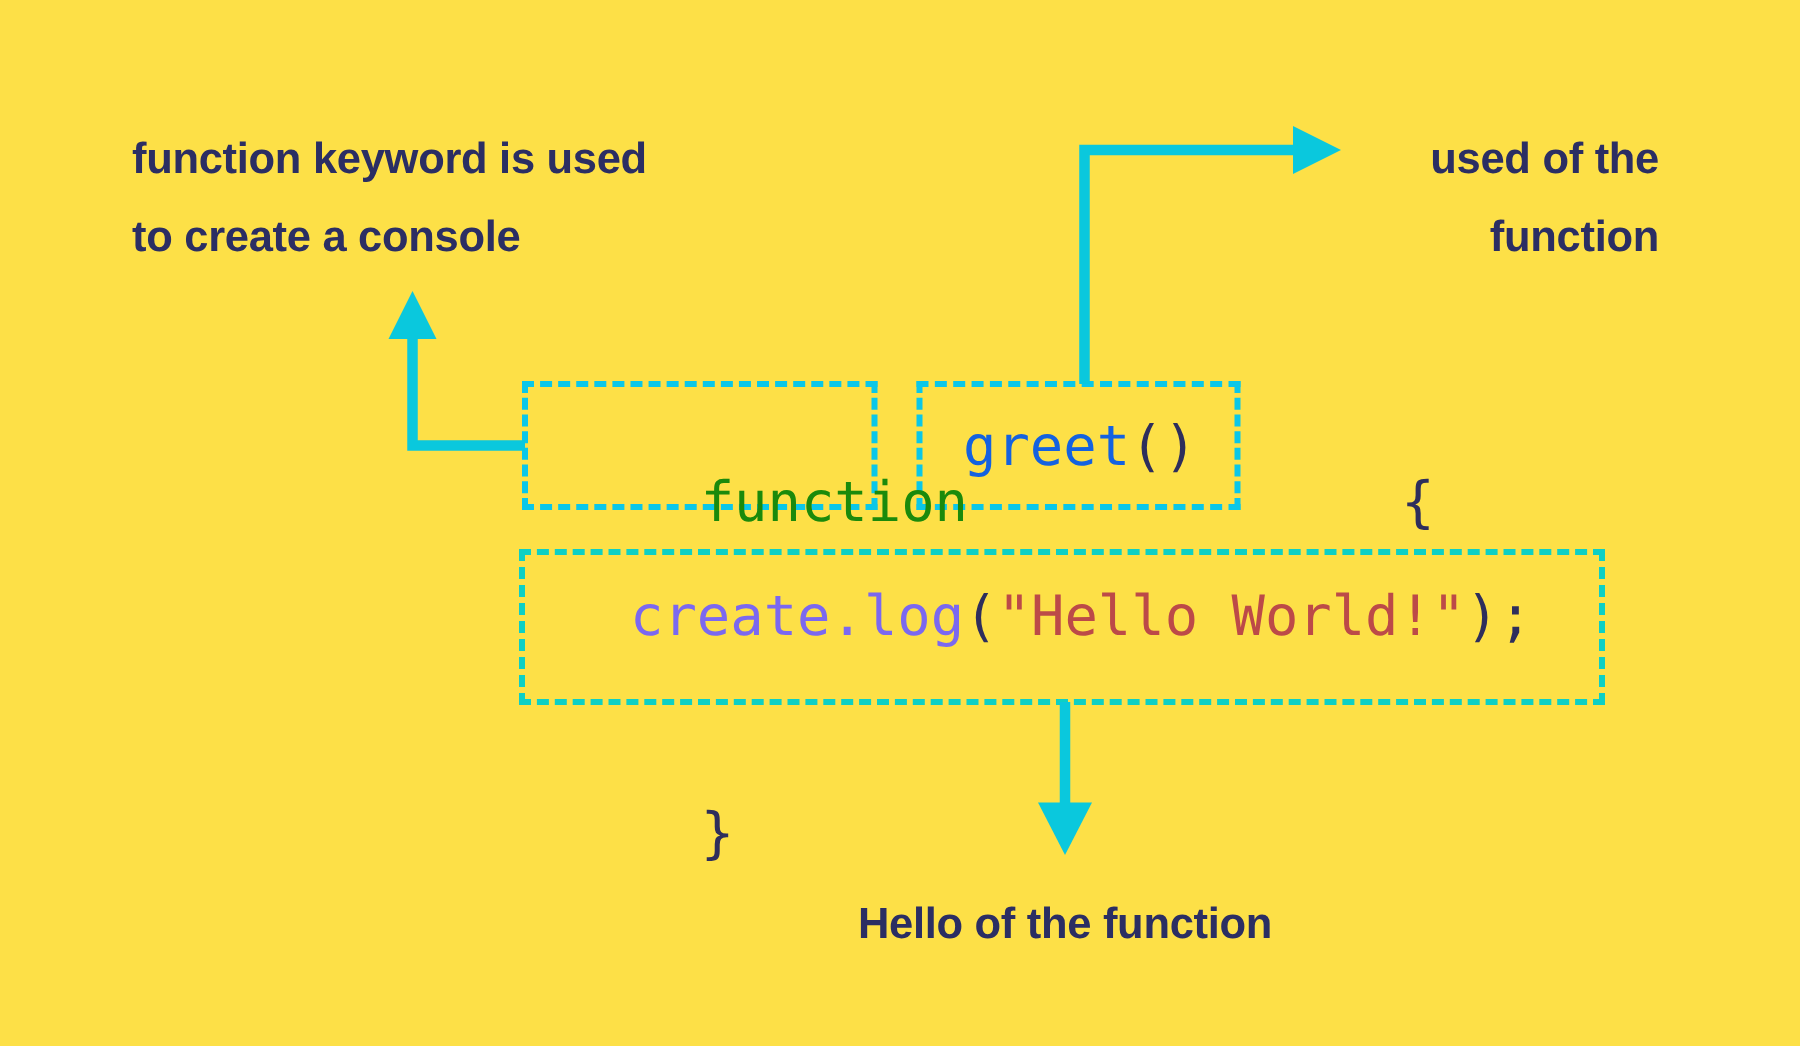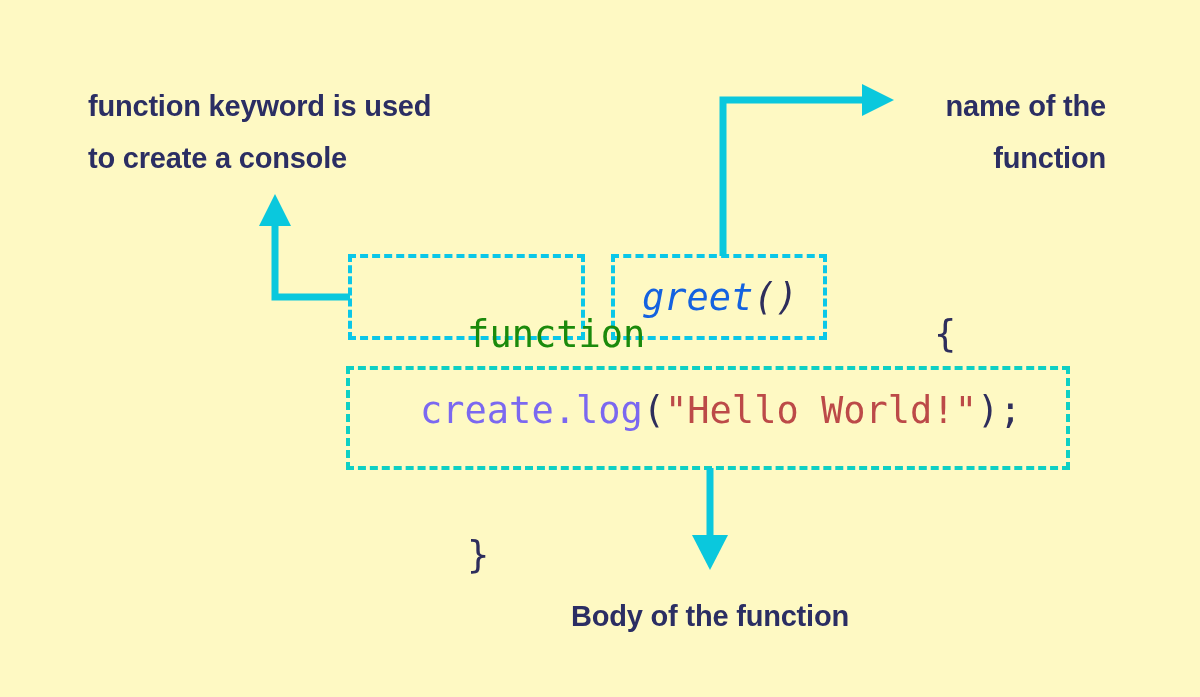--- a/index.html
+++ b/index.html
@@ -5,21 +5,21 @@
 <style>
   html, body {
     margin: 0;
     padding: 0;
     background: #000000;
   }
   #canvas {
     position: relative;
     width: 1200px;
     height: 697px;
-    background: #fef9c3;
+    background: #fde047;
     overflow: hidden;
     font-family: "Liberation Sans", sans-serif;
   }
 
   
   .annotation {
     position: absolute;
     color: #2b2e63;
     font-family: "Liberation Sans", sans-serif;
     font-weight: bold;
@@ -35,21 +35,21 @@
   
   .code {
     position: absolute;
     font-family: "DejaVu Sans Mono", "Liberation Mono", monospace;
     font-size: 37px;
     line-height: 37px;
     white-space: pre;
   }
 
   #code-kw    { left: 378px; top: 279px; }
-  #code-name  { left: 642px; top: 279px; font-style: italic; }
+  #code-name  { left: 642px; top: 279px; }
   #code-brace-open  { left: 845px; top: 279px; }
   #code-body  { left: 420px; top: 392px; }
   #code-brace-close { left: 378px; top: 500px; }
 
   .tok-keyword { color: #1b8a0b; }
   .tok-fname   { color: #1462e0; }
   .tok-punct   { color: #2e2e5c; }
   .tok-method  { color: #7b68f0; }
   .tok-string  { color: #bc4a48; }
 
@@ -89,26 +89,26 @@
 <body>
 
 <div id="canvas">
 
   <div class="annotation" id="ann-left">
     <div>function keyword is used</div>
     <div>to create a console</div>
   </div>
 
   <div class="annotation" id="ann-right">
-    <div>name of the</div>
+    <div>used of the</div>
     <div>function</div>
   </div>
 
   <div class="annotation" id="ann-bottom">
-    <div>Body of the function</div>
+    <div>Hello of the function</div>
   </div>
 
   <div class="dashbox" id="box-keyword"></div>
   <div class="dashbox" id="box-name"></div>
   <div class="dashbox" id="box-body"></div>
 
   <div class="code" id="code-kw">
     <span class="tok-keyword">function</span>
   </div>
 

